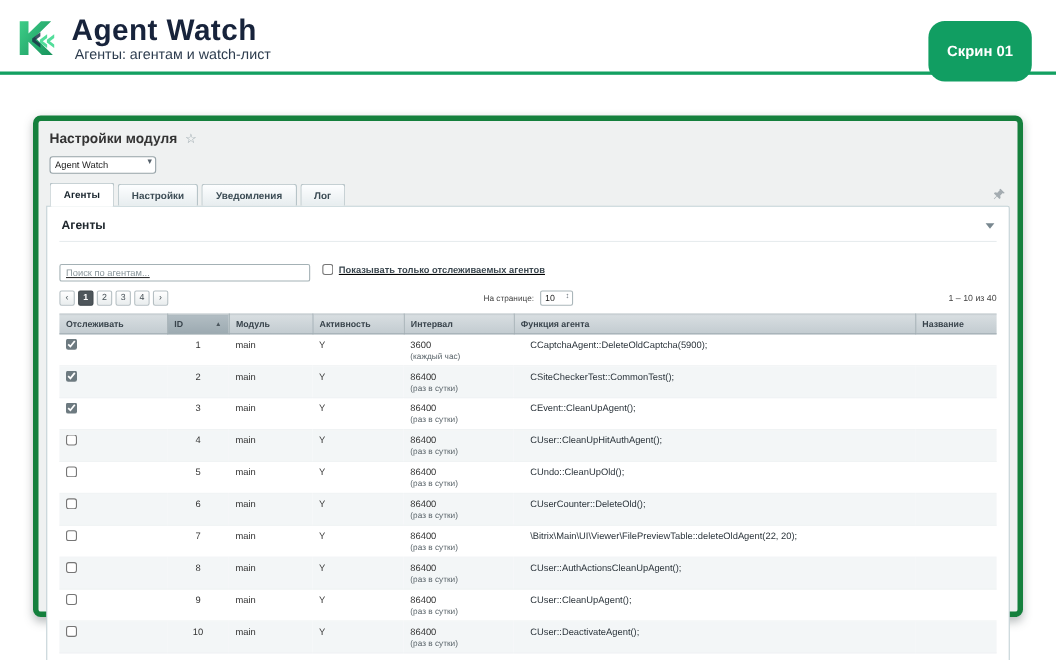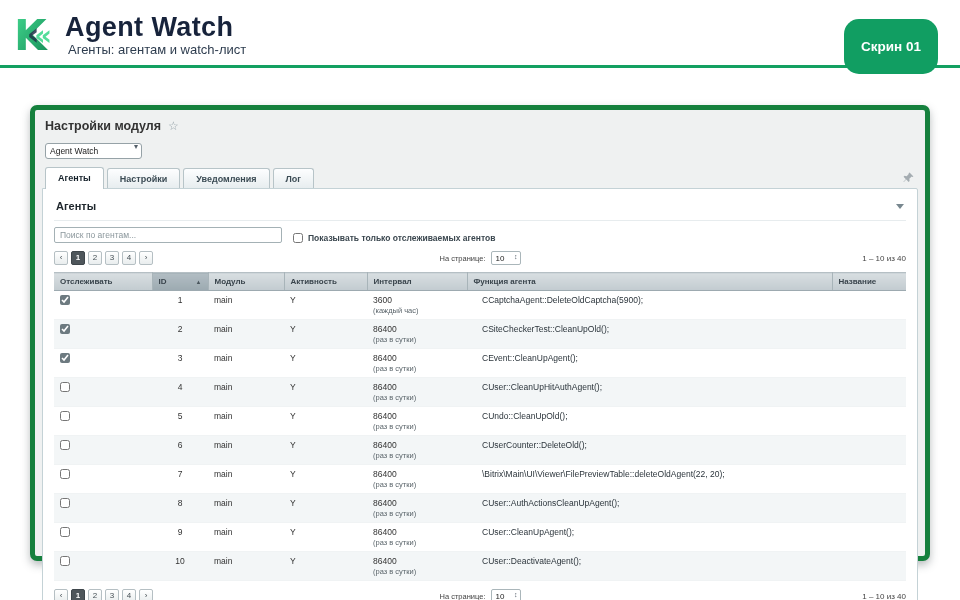--- a/index.html
+++ b/index.html
@@ -41,21 +41,21 @@
   .pin-icon { cursor:pointer; opacity:.75; }
 
   
   .content-box { position:relative; z-index:1; background:#fff; border:1px solid #c4d2d6;
     border-radius:0 2px 2px 2px; padding:8px 11px 9px; }
   .section-head { display:flex; align-items:center; padding:3px 2px 8px; border-bottom:1px solid #e7ecee; }
   .section-title { font-size:11px; font-weight:bold; color:#20282e; }
   .collapse-chevron { margin-left:auto; width:0; height:0; border-left:4px solid transparent;
     border-right:4px solid transparent; border-top:5px solid #78878f; cursor:pointer; }
 
-  .toolbar { display:flex; align-items:flex-end; margin-top:6px; }
+  .toolbar { display:flex; align-items:flex-start; margin-top:20px;text-decoration:underline; }
   .search-input { width:228px; height:16px; border:1px solid #a4b1b5; border-radius:2px;
     font-size:8.5px; padding:0 5px; color:#333; font-family:"Liberation Sans",sans-serif; }
   .search-input::placeholder { color:#8b979c; }
   .filter { display:flex; align-items:center; margin-left:11px; gap:5px; }
   .filter label { font-size:8.5px; font-weight:bold; color:#3b474f; }
   input[type=checkbox] { width:10px; height:10px; margin:0; accent-color:#6d7a80; }
 
   .pager-row { display:flex; align-items:center; margin-top:8px; }
   .pager-row .zone { flex:1; display:flex; align-items:center; }
   .pager-row .zone.right { justify-content:flex-end; }
@@ -207,21 +207,21 @@
           </tr>
           <tr class="alt">
             <td class="col-track"><input type="checkbox" checked="" style=""></td>
             <td class="col-id">2</td>
             <td class="col-module">main</td>
             <td class="col-active">Y</td>
             <td class="col-interval">
               <div>86400</div>
               <div class="interval-note">(раз в сутки)</div>
             </td>
-            <td class="col-func">CSiteCheckerTest::CleanUpOld();</td>
+            <td class="col-func">CSiteCheckerTest::CommonTest();</td>
             <td class="col-name"></td>
           </tr>
           <tr>
             <td class="col-track"><input type="checkbox" checked="" style=""></td>
             <td class="col-id">3</td>
             <td class="col-module">main</td>
             <td class="col-active">Y</td>
             <td class="col-interval">
               <div>86400</div>
               <div class="interval-note">(раз в сутки)</div>

